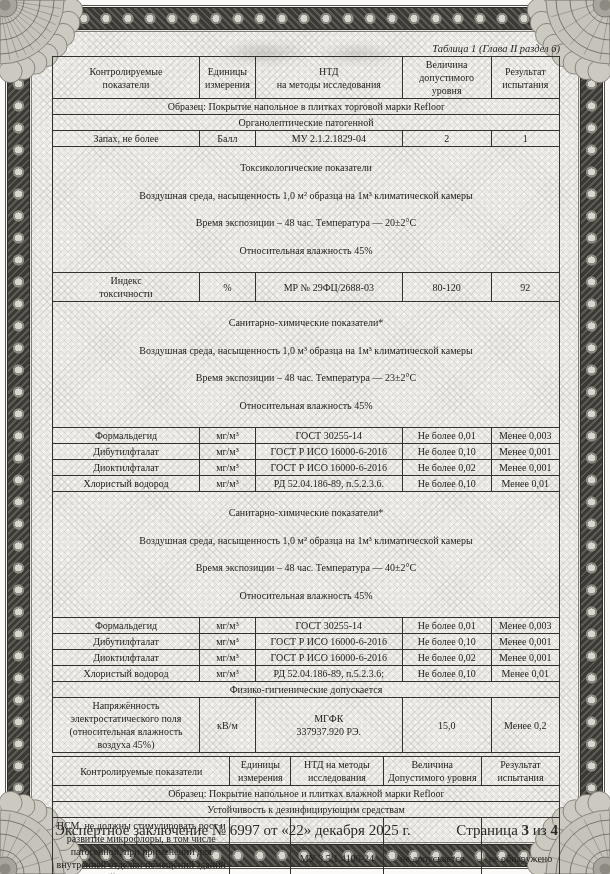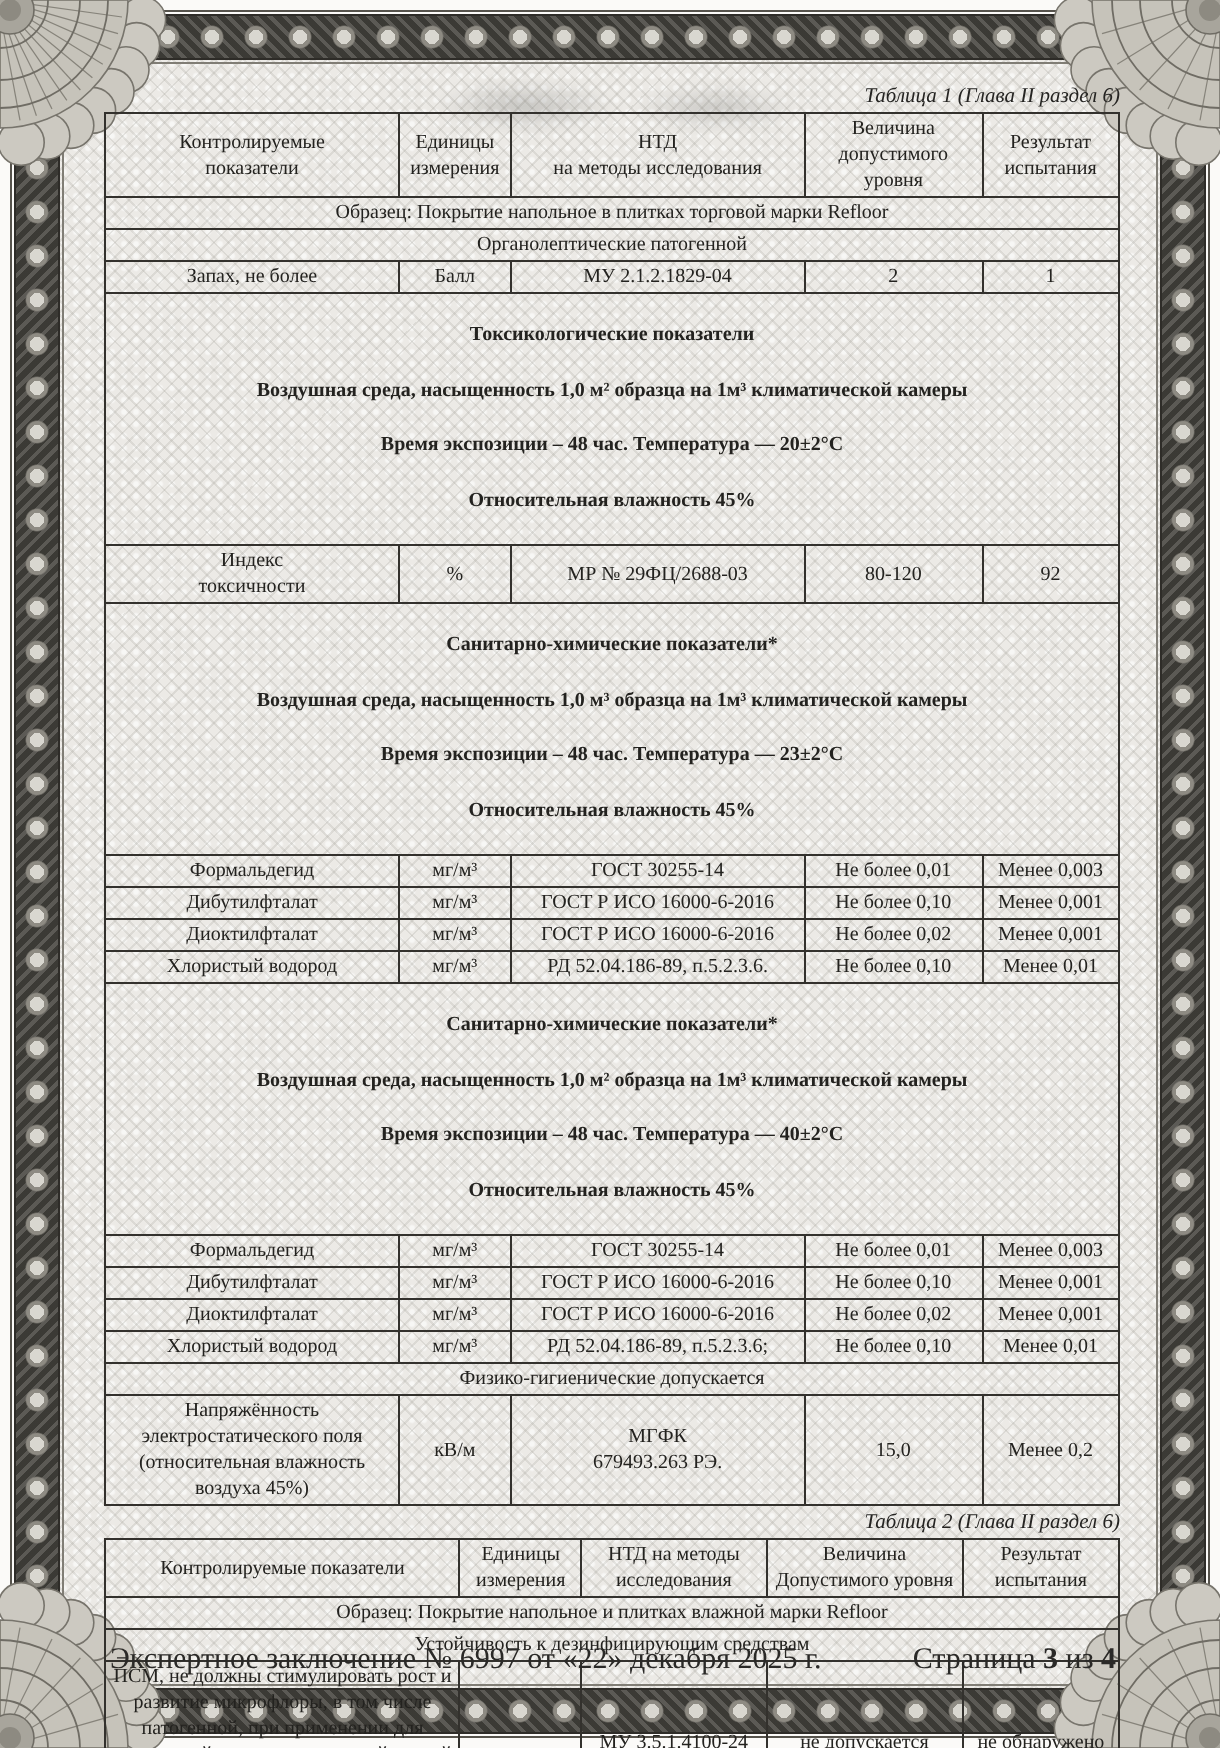--- a/index.html
+++ b/index.html
@@ -56,21 +56,21 @@
   .content { position:absolute; left:52px; right:50px; top:43px; }
   .caption { font-size:10.5px; text-align:right; margin-bottom:2px; color:#252422;font-style:italic; }
   table { width:100%; border-collapse:collapse; table-layout:fixed; font-size:10px; color:#23221f; }
   td {
     border:1px solid #33312d; padding:1px 3px; text-align:center;
     vertical-align:middle; line-height:1.3; white-space:pre-line;
   }
   .t1 .c0{width:29%} .t1 .c1{width:11%} .t1 .c2{width:29%} .t1 .c3{width:17.5%} .t1 .c4{width:13.5%}
   .t2 .c0{width:35%} .t2 .c1{width:12%} .t2 .c2{width:18.2%} .t2 .c3{width:19.4%} .t2 .c4{width:15.4%}
   td.sec { padding:1px 2px; }
-  .sec-line { line-height:1.45;font-weight:bold; }
+  .sec-line { line-height:1.45; }
   .t2 { margin-bottom:6px; }
   .mb { margin-bottom:3px; }
   .footer {
     position:absolute; left:55px; right:52px; bottom:35px;
     display:flex; justify-content:space-between; font-size:15px; color:#2a2927;
   }
   .footer b { font-weight:bold; }
 </style>
 </head>
 <body>
@@ -340,28 +340,27 @@
       <tr>
             <td colspan="5">Физико-гигиенические допускается</td>
           </tr>
       <tr>
         <td>Напряжённость
 электростатического поля
 (относительная влажность
 воздуха 45%)</td>
         <td>кВ/м</td>
         <td>МГФК
-679493.263 РЭ.</td>
+337937.920 РЭ.</td>
         <td>15,0</td>
         <td>Менее 0,2</td>
       </tr>
     </tbody>
       </table>
 
-    <div class="caption">Таблица 2 (Глава II раздел 6)</div>
 
     <table class="t2">
       <tbody>
           <tr>
         <td class="c0">Контролируемые показатели</td>
         <td class="c1">Единицы
 измерения</td>
         <td class="c2">НТД на методы
 исследования</td>
         <td class="c3">Величина

